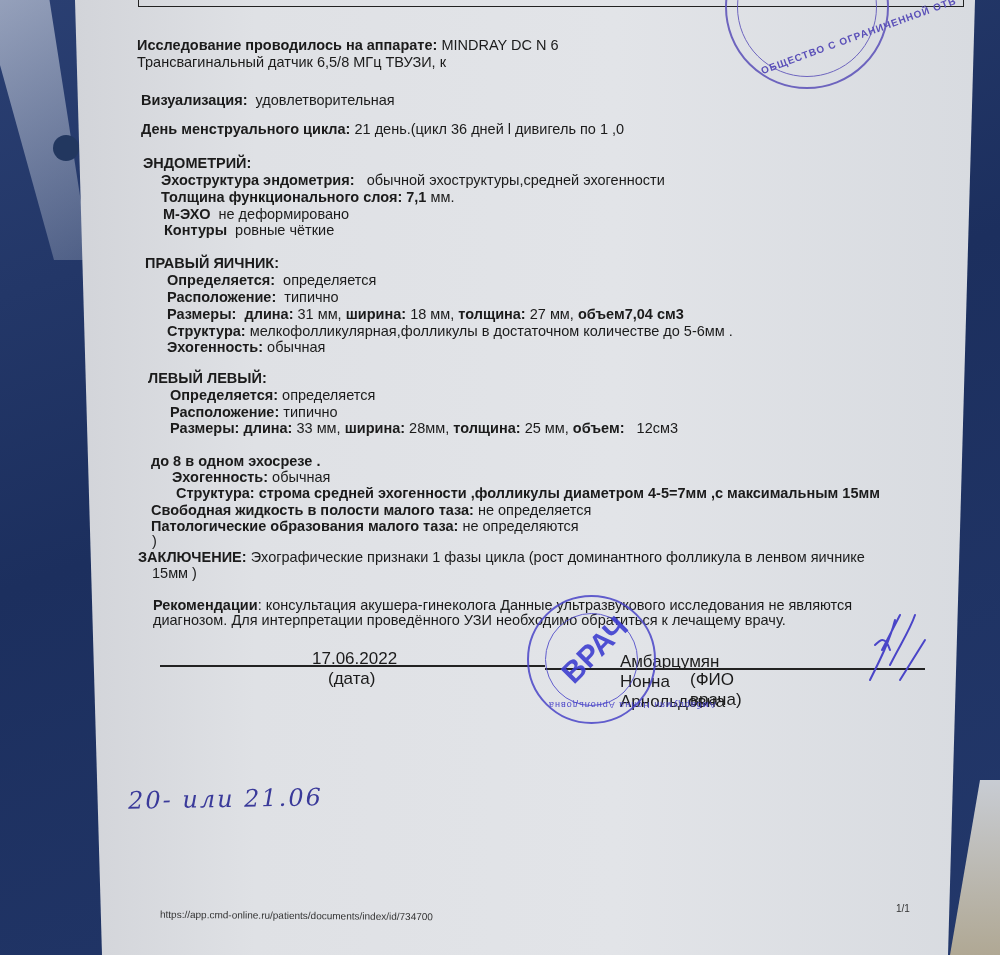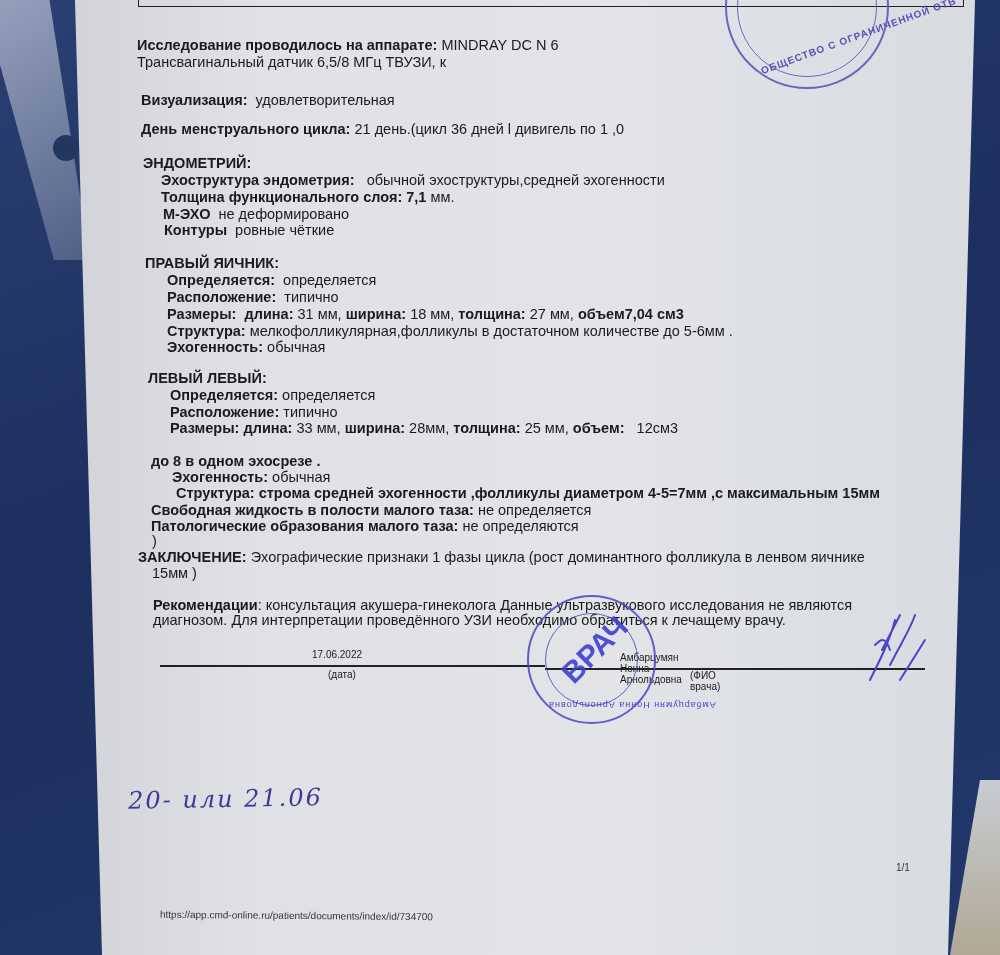--- a/index.html
+++ b/index.html
@@ -45,21 +45,21 @@
   .stamp-top-text {
     position: absolute; left: 755px; top: 30px; font-size: 10px; color: #5a4fb8;
     transform: rotate(-20deg); letter-spacing: 1px; font-weight: bold;
   }
   .doc { position: absolute; left: 0; top: 0; color: #1b1b1b; font-size: 14.5px; }
   .line { position: absolute; white-space: nowrap; line-height: 17px; }
   .b { font-weight: bold; }
   .sig-line {
     position: absolute; height: 1.5px; background: #222;
   }
-  .caption { position: absolute; font-size: 10px; color: #1b1b1b; }
+  .caption { position: absolute; font-size: 17px; color: #1b1b1b; }
   .stamp-doc {
     position: absolute; left: 527px; top: 595px; width: 125px; height: 125px;
     border: 2.5px solid #4a45c8; border-radius: 50%; opacity: 0.85;
   }
   .stamp-doc::after {
     content: ""; position: absolute; inset: 16px; border: 1.5px solid #4a45c8; border-radius: 50%;
   }
   .stamp-word {
     position: absolute; left: 555px; top: 633px; font-size: 30px; font-weight: bold;
     color: #3f3fd0; transform: rotate(-45deg); opacity: 0.9;
@@ -70,21 +70,21 @@
   }
   .signature {
     position: absolute; left: 860px; top: 610px; width: 70px; height: 80px;
   }
   .handwriting {
     position: absolute; left: 128px; top: 785px; font-family: "DejaVu Serif", serif;
     font-style: italic; font-size: 24px; color: #3a3a9a; letter-spacing: 2px;
     transform: rotate(-1deg);
   }
   .footer-url { position: absolute; left: 160px; top: 910px; font-size: 10px; color: #333; transform: rotate(0.5deg); }
-  .footer-page { position: absolute; left: 896px; top: 862px; font-size: 10px; color: #333; }
+  .footer-page { position: absolute; left: 896px; top: 903px; font-size: 10px; color: #333; }
 </style>
 </head>
 <body>
 
 <div class="bg-leather"></div>
 <div class="plastic-sleeve"></div>
 <div class="sleeve-hole"></div>
 <div class="paper"></div>
 <div class="paper-edge-right"></div>
 

